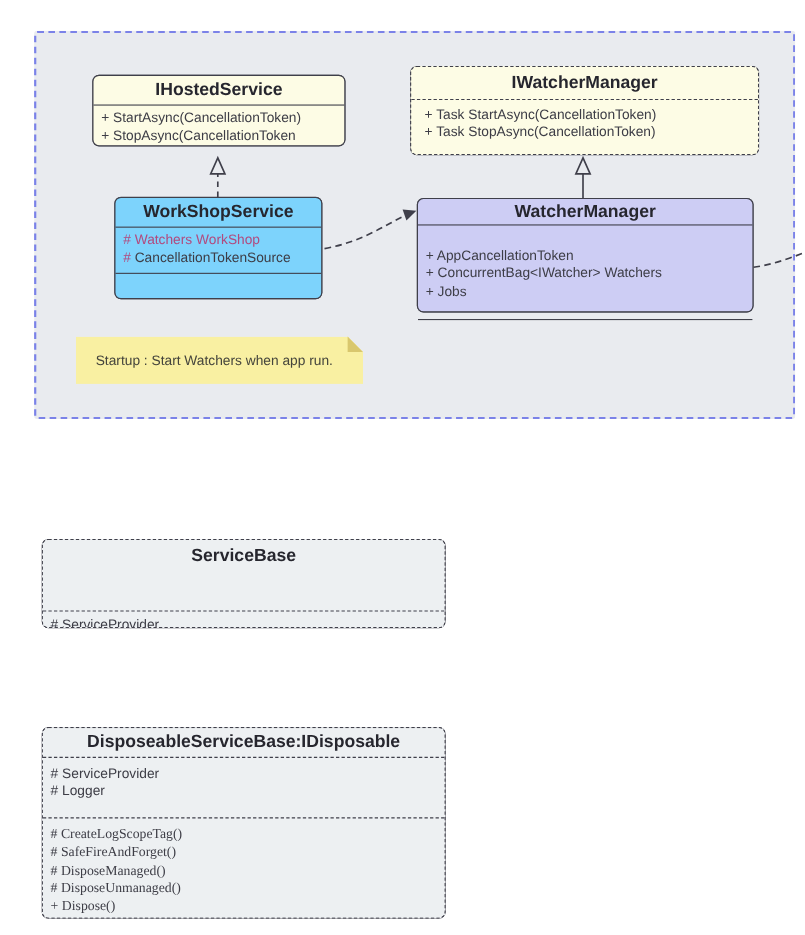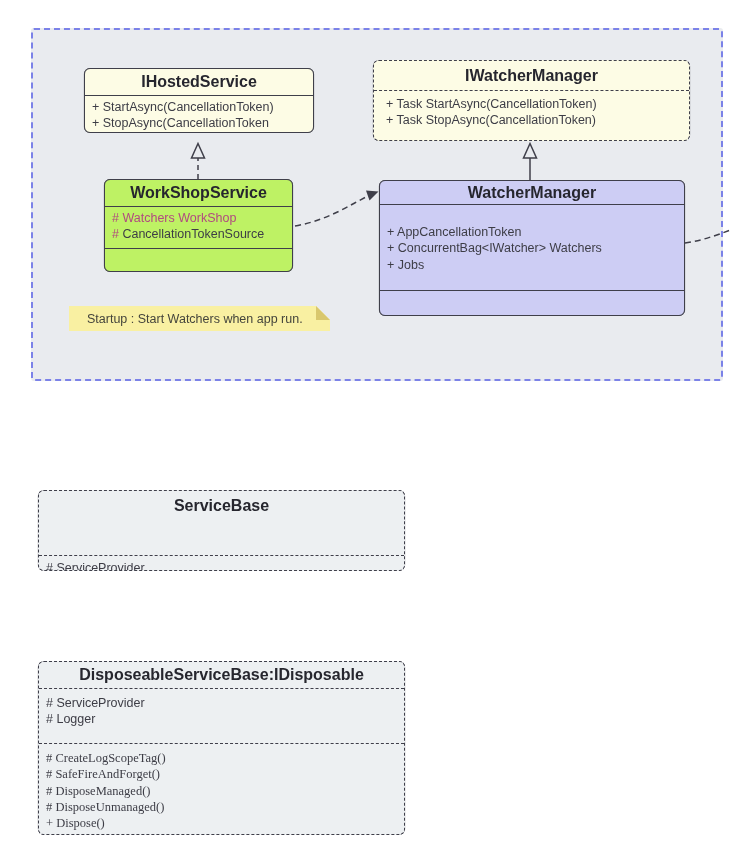--- a/index.html
+++ b/index.html
@@ -24,21 +24,21 @@
   }
   .uml-sec {
     border-top:1.6px solid #3f3f4a; padding:3px 7px 2px 7px;
     font-size:12.5px; color:#3d3d46; line-height:16.3px; flex:none;
     white-space:nowrap; overflow:hidden;
   }
   .uml.dashed .uml-sec { border-top-style:dashed; }
   .uml-sec.grow { flex:1; }
   .accent { color:#b14b7f; }
   .note {
-    position:absolute; left:69px; top:306px; width:261px; height:25px;
+    position:absolute; left:69px; top:306px; width:261px; height:43px;
     background:#f9f0a2;
     clip-path:polygon(0 0, calc(100% - 14px) 0, 100% 14px, 100% 100%, 0 100%);
     display:flex; align-items:center;
     font-size:12.5px; color:#45453c; padding-left:18px; box-sizing:border-box;
   }
   .note-fold {
     position:absolute; top:0; right:0; width:0; height:0;
     border-bottom:14px solid #d9c76d; border-right:14px solid transparent;
   }
   .overlay { position:absolute; left:0; top:0; pointer-events:none; }
@@ -60,30 +60,30 @@
   </div>
 
   <div class="uml dashed" style="left:373px; top:60px; width:317px; height:81px; background:#fdfce5;">
     <div class="uml-title" style="height:29px;">IWatcherManager</div>
     <div class="uml-sec grow" style="padding-top:5px;padding-left:12px;">
       <div class="line2">+ Task StartAsync(CancellationToken)</div>
       <div class="line2">+ Task StopAsync(CancellationToken)</div>
     </div>
   </div>
 
-  <div class="uml" style="left:104px; top:179px; width:189px; height:93px; background:#bef264;">
+  <div class="uml" style="left:104px; top:179px; width:189px; height:93px; background:#7dd3fc;">
     <div class="uml-title" style="height:26px;">WorkShopService</div>
     <div class="uml-sec" style="height:36px;">
       <div class="line2 accent"># Watchers WorkShop</div>
       <div class="line2"><span class="accent"># </span><span>CancellationTokenSource</span></div>
     </div>
     <div class="uml-sec grow"></div>
   </div>
 
-  <div class="uml" style="left:379px; top:180px; width:306px; height:136px; background:#cdcdf4;">
+  <div class="uml" style="left:379px; top:180px; width:306px; height:104px; background:#cdcdf4;">
     <div class="uml-title" style="height:23px;">WatcherManager</div>
     <div class="uml-sec" style="height:64px; padding-top:19px;">
       <div class="line2">+ AppCancellationToken</div>
       <div class="line2">+ ConcurrentBag&lt;IWatcher&gt; Watchers</div>
       <div class="line2">+ Jobs</div>
     </div>
     <div class="uml-sec grow"></div>
   </div>
 
   <div class="note">

